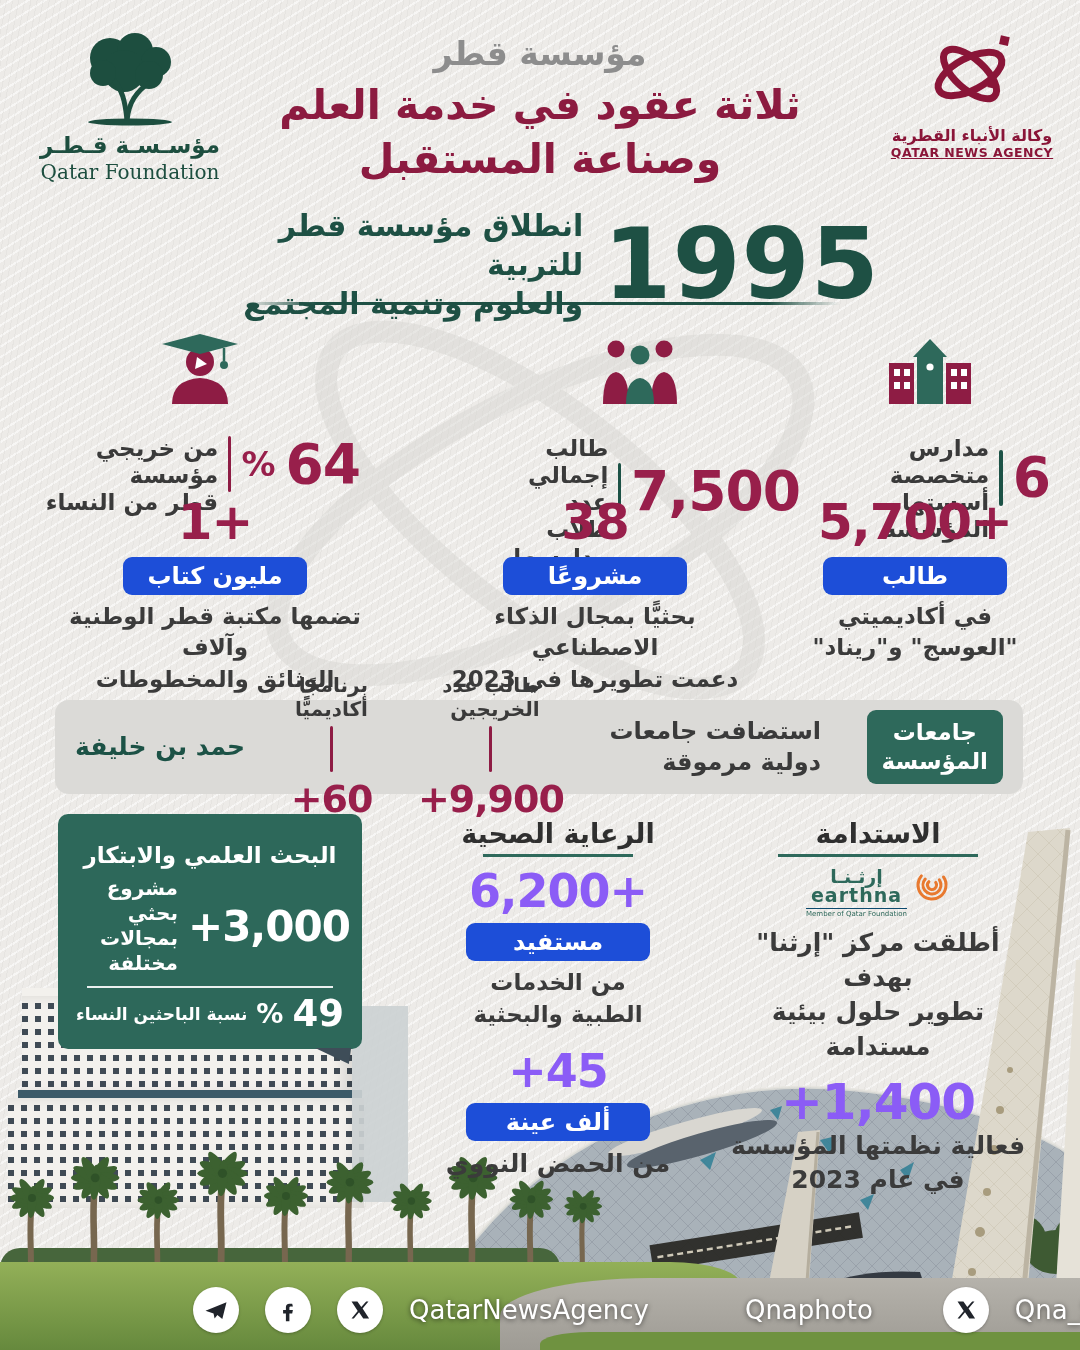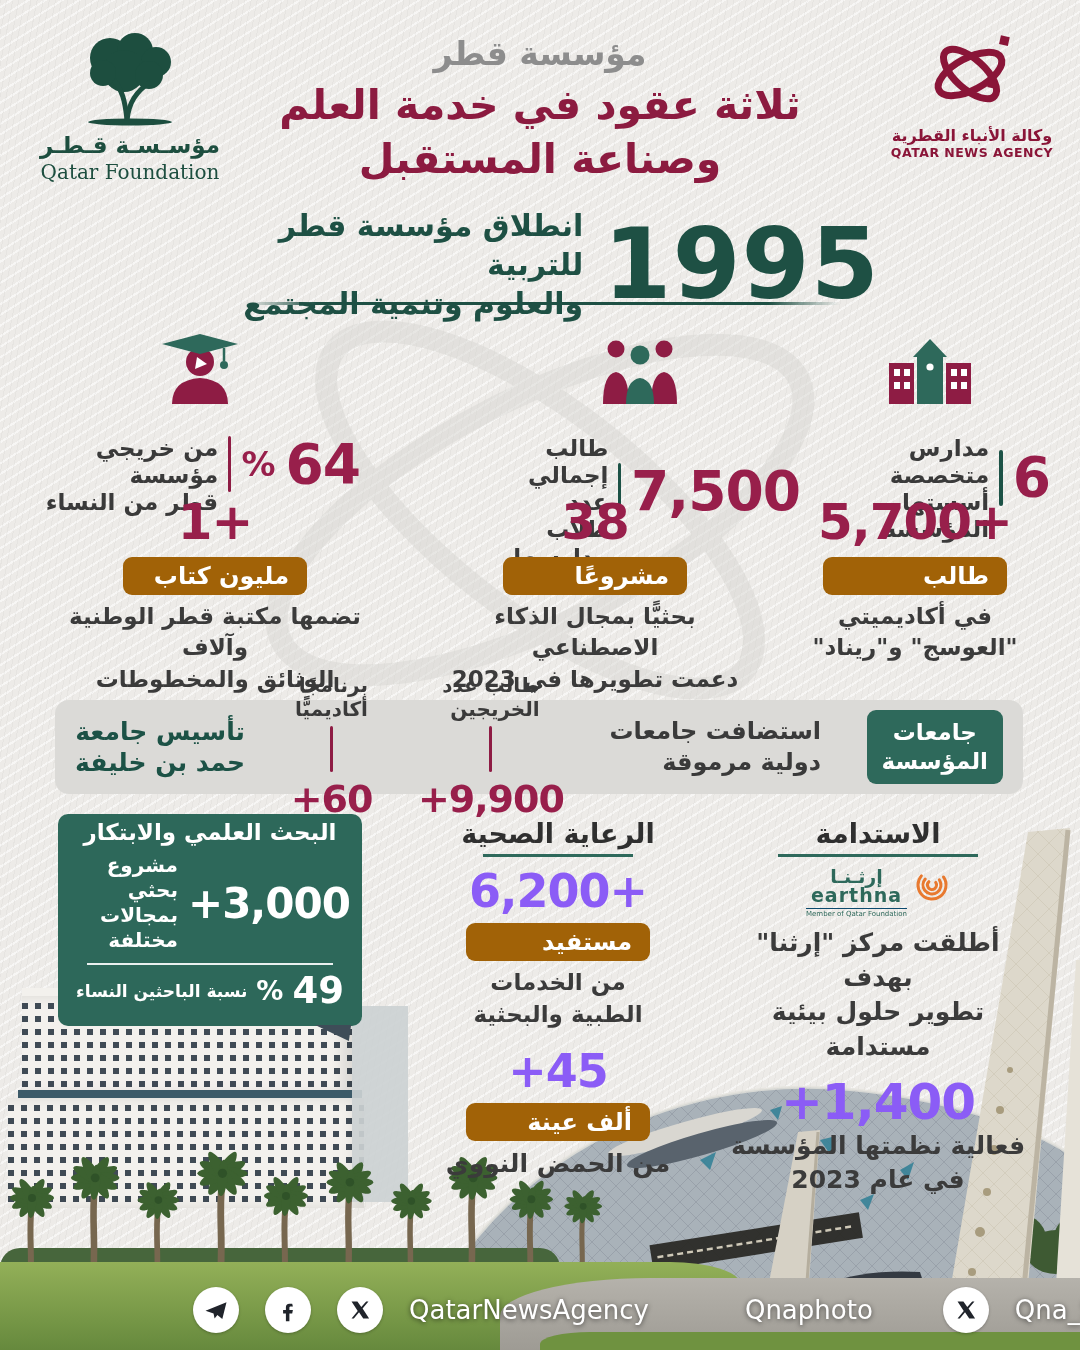--- a/index.html
+++ b/index.html
@@ -15,21 +15,21 @@
   .ctr{text-align:center;}
 
   
   .qf-logo{left:26px;top:28px;width:208px;text-align:center;}
   .qf-ar{color:#1d4e3f;font-size:23px;font-weight:bold;letter-spacing:1px;}
   .qf-en{color:#1d4e3f;font-size:20px;font-family:"DejaVu Serif",serif;margin-top:2px;}
   .kicker{left:280px;top:34px;width:520px;font-size:33px;font-weight:bold;color:#8d8d8d;}
   .title{left:220px;top:78px;width:640px;font-size:41px;font-weight:bold;color:#8c1b40;line-height:1.32;}
   .qna-logo{left:884px;top:28px;width:176px;text-align:center;}
   .qna-ar{color:#8a1538;font-size:16px;font-weight:bold;margin-top:2px;}
-  .qna-en{color:#8a1538;font-size:12.5px;font-weight:bold;letter-spacing:.5px;}
+  .qna-en{color:#8a1538;font-size:12.5px;font-weight:bold;letter-spacing:.5px;text-decoration:underline;}
 
   
   .year-wrap{left:200px;top:206px;width:680px;display:flex;justify-content:center;align-items:center;gap:20px;}
   .year-caption{font-size:30px;font-weight:bold;color:#1e5044;line-height:1.3;text-align:right;}
   .year-figure{font-size:98px;font-weight:bold;color:#1e5044;line-height:.95;letter-spacing:1px;}
   .year-line{left:245px;top:302px;width:595px;height:3px;
     background:linear-gradient(90deg,transparent,#1e5044 12%,#1e5044 88%,transparent);}
 
   
   .r1col{top:322px;display:flex;flex-direction:column;align-items:center;}
@@ -38,39 +38,39 @@
   .stat-label{font-size:23px;font-weight:bold;color:#3a3a3a;line-height:1.18;text-align:right;margin-top:23px;}
   .vbar{width:4px;height:56px;border-radius:2px;}
   .vbar.green{background:#1c5246;}
   .vbar.maroon{background:#8e1c44;}
   .stat-num{font-size:55px;font-weight:bold;color:#981f4b;letter-spacing:-1px;line-height:1;}
   .stat-pct{font-size:34px;font-weight:bold;color:#981f4b;}
 
   
   .r2col{top:496px;text-align:center;}
   .r2num{font-size:50px;font-weight:bold;color:#981f4b;letter-spacing:-1px;line-height:1.05;}
-  .pill{display:inline-block;min-width:148px;padding:5px 18px;border-radius:9px;background:#a16207;
-    color:#fff;font-size:24px;font-weight:bold;margin:8px 0 6px;text-align:right;}
+  .pill{display:inline-block;min-width:148px;padding:5px 18px;border-radius:9px;background:#1d4ed8;
+    color:#fff;font-size:24px;font-weight:bold;margin:8px 0 6px;}
   .r2desc{font-size:23px;font-weight:bold;color:#3b3b3b;line-height:1.38;}
 
   
   .unibar{left:55px;top:700px;width:968px;height:94px;background:#dbdad7;border-radius:14px;
     display:flex;align-items:center;justify-content:space-between;padding:0 20px;box-sizing:border-box;gap:10px;}
   .uni-outro{font-size:25px;font-weight:bold;color:#1c5246;text-align:center;line-height:1.25;}
   .uni-group{display:flex;align-items:center;gap:5px;flex-direction:column;}
   .uni-label{font-size:20px;font-weight:bold;color:#3a3a3a;line-height:1.2;text-align:right;}
   .uni-vbar{width:3px;height:46px;background:#8e1c44;border-radius:2px;}
   .uni-num{font-size:38px;font-weight:bold;color:#981f4b;letter-spacing:-1px;}
   .uni-intro{font-size:24px;font-weight:bold;color:#3a3a3a;line-height:1.3;text-align:right;}
   .uni-badge{background:#2e695b;color:#fff;font-size:23px;font-weight:bold;text-align:center;
     padding:8px 15px;border-radius:9px;line-height:1.25;}
 
   
   .research{left:58px;top:814px;width:304px;background:#2d685a;border-radius:10px;color:#fff;
-    text-align:center;padding:5px 12px 14px;box-sizing:border-box;}
+    text-align:center;padding:28px 12px 14px;box-sizing:border-box;}
   .res-title{font-size:23px;font-weight:bold;}
   .res-row{display:flex;justify-content:center;align-items:center;gap:10px;margin-top:8px;}
   .res-label{font-size:20px;font-weight:bold;line-height:1.25;text-align:right;}
   .res-num{font-size:42px;font-weight:bold;letter-spacing:-1px;}
   .res-hr{height:2px;background:#fff;opacity:.9;width:88%;margin:10px auto 4px;}
   .res-row2{display:flex;justify-content:center;align-items:center;gap:9px;margin-top:2px;}
   .res-label2{font-size:17px;font-weight:bold;}
   .res-pct{font-size:27px;font-weight:bold;}
   .res-num2{font-size:37px;font-weight:bold;}
   .fold{position:absolute;right:12px;bottom:-15px;width:0;height:0;
@@ -284,21 +284,20 @@
     <div class="r2num">1+</div>
     <div class="pill ar">مليون كتاب</div>
     <div class="r2desc ar">
       <div>تضمها مكتبة قطر الوطنية وآلاف</div>
       <div>الوثائق والمخطوطات النادرة</div>
     </div>
   </div>
 
   <div class="abs unibar z2">
     <div class="uni-outro ar">
-      <div>تأسيس جامعة</div>
       <div>حمد بن خليفة</div>
     </div>
     <div class="uni-group">
       <div class="uni-label ar">
         <div>برنامجًا</div>
         <div>أكاديميًّا</div>
       </div>
       <div class="uni-vbar"></div>
       <div class="uni-num">+60</div>
     </div>

